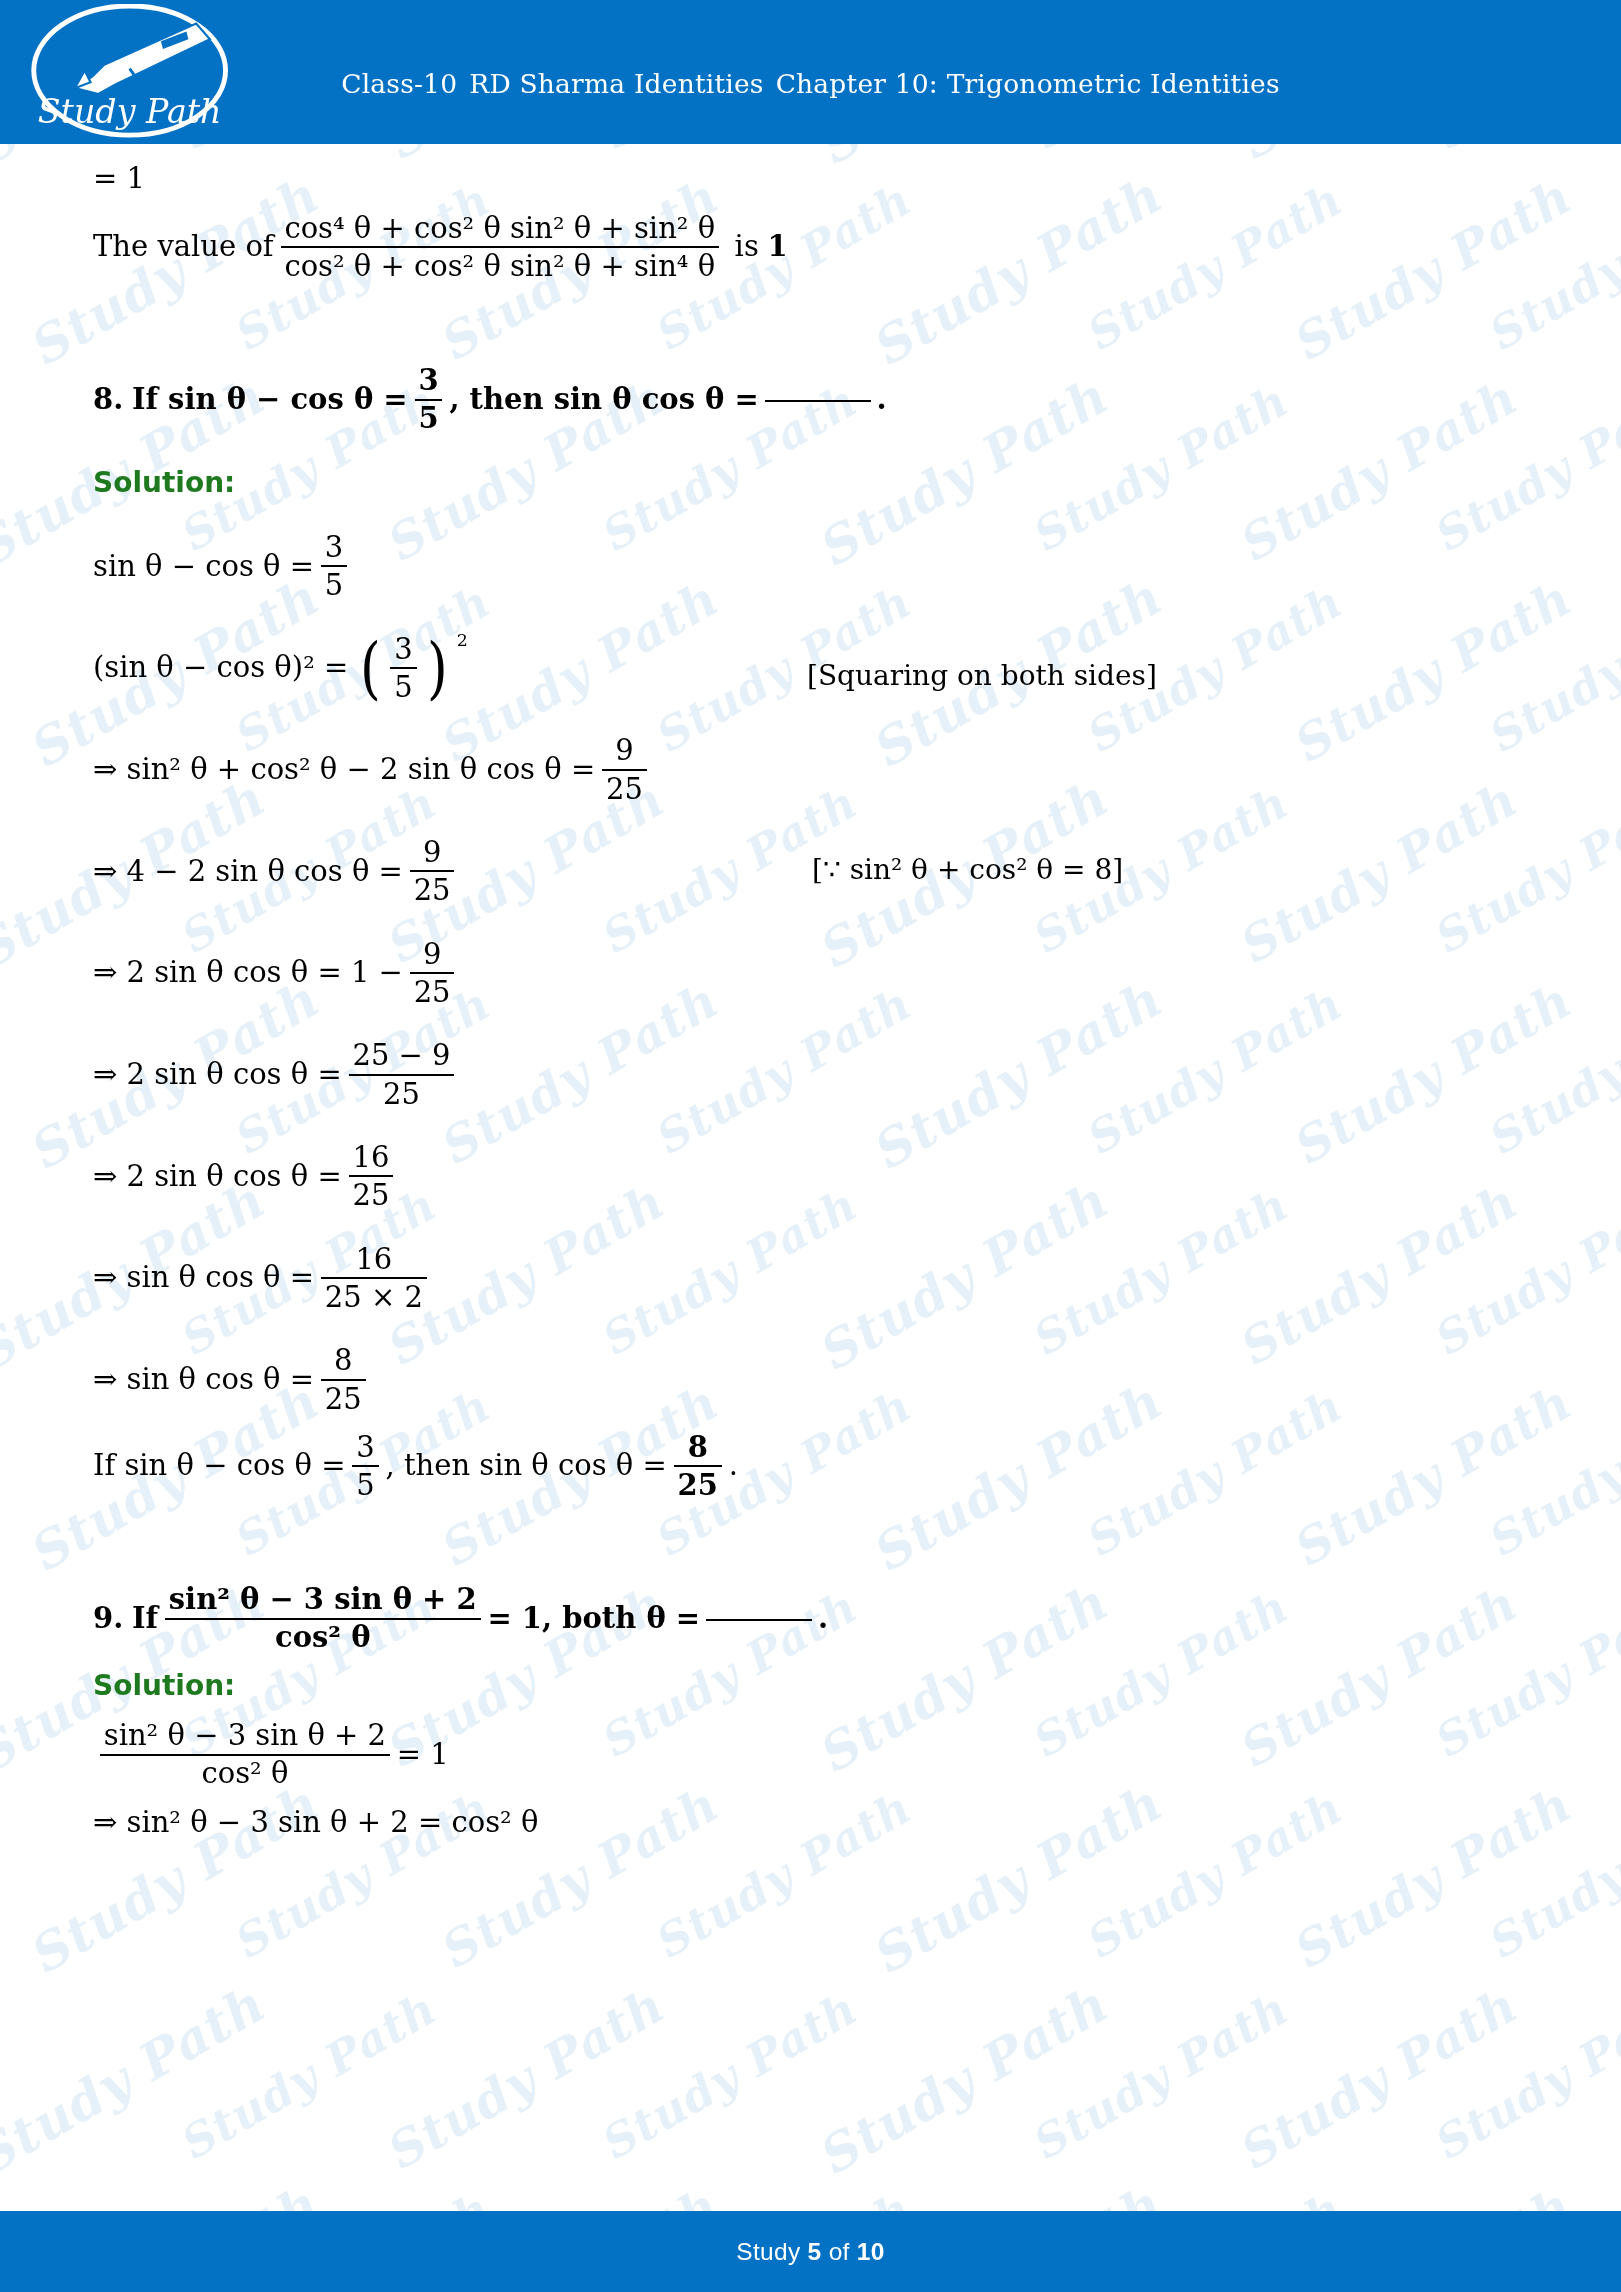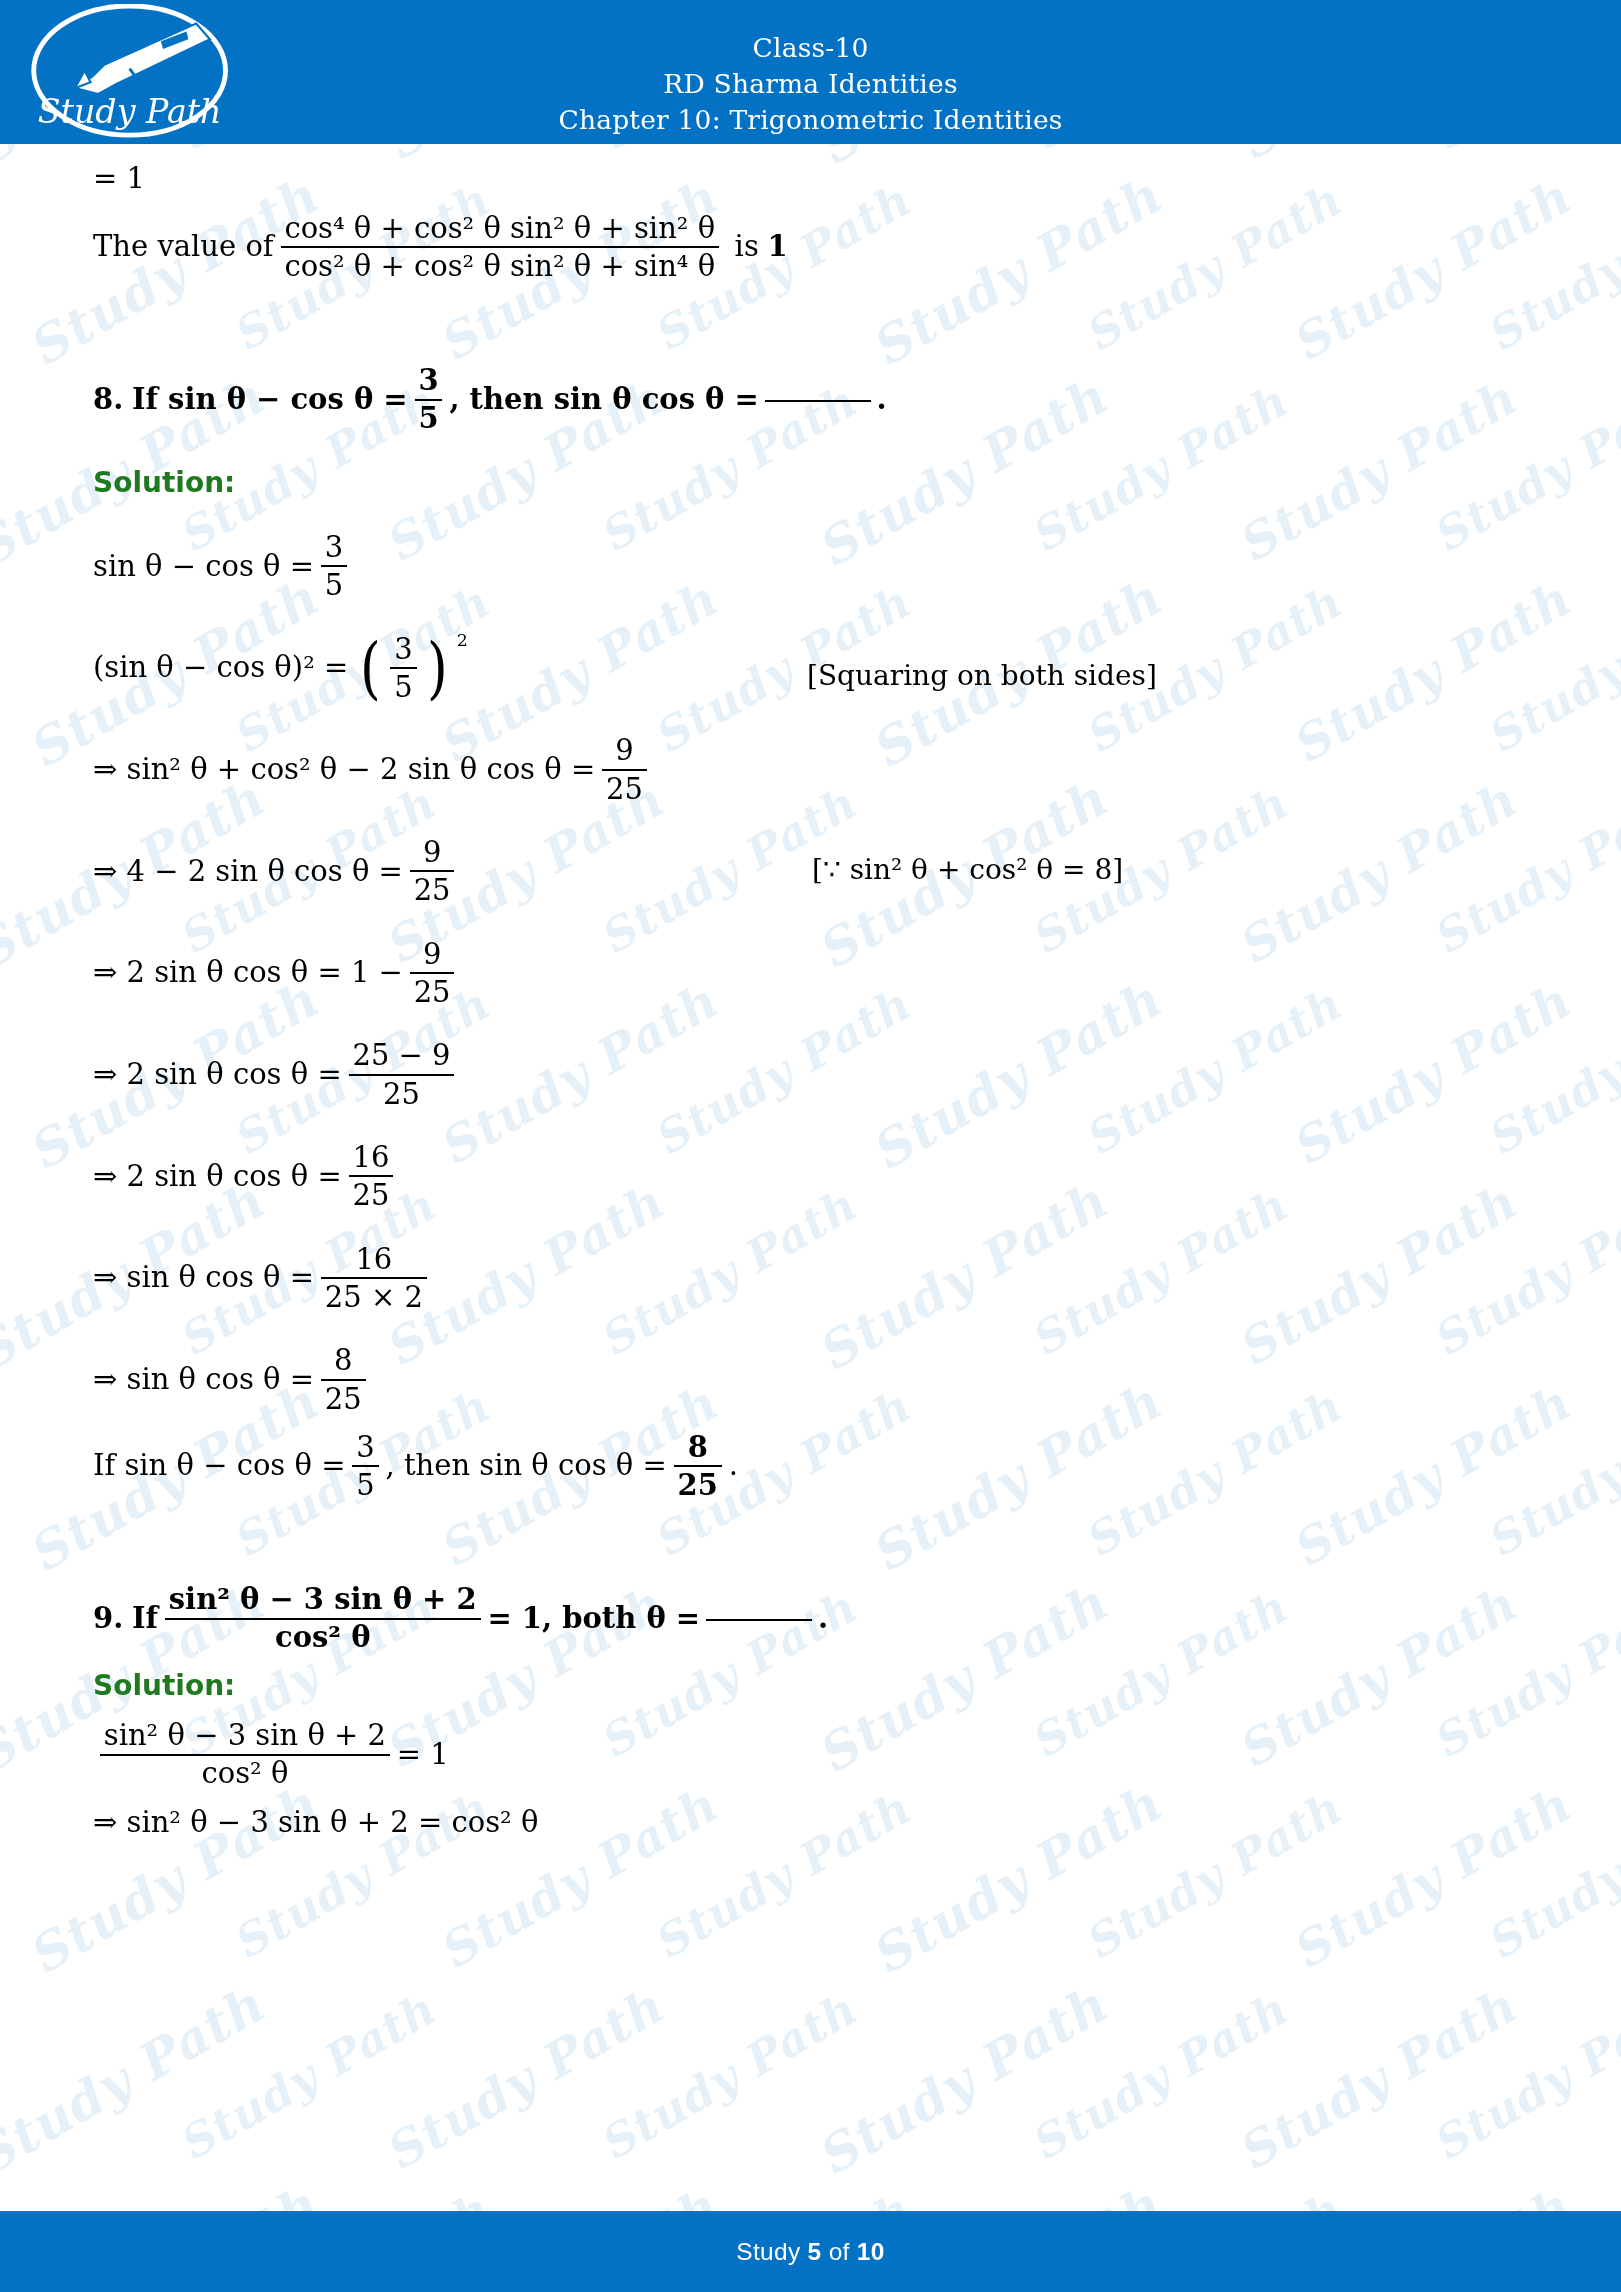--- a/index.html
+++ b/index.html
@@ -37,23 +37,23 @@
     z-index:5;
   }
   .logo{
     position:absolute; left:13.7px; top:3.9px;
     width:245px; height:137px;
   }
   .logo svg{ display:block; }
   .head-titles{
     position:absolute; left:0; top:0;
     width:1621px; height:168px;
-    display:flex; flex-direction:column;
+    display:flex; flex-direction:row;
     align-items:center; justify-content:center;
-    gap:6px;
+    gap:12px;
   }
   .head-titles div{
     color:#ffffff;
     font-family:"DejaVu Serif", serif;
     font-size:26.5px;
     line-height:30px;
     letter-spacing:0.2px;
     white-space:nowrap;
   }
 

